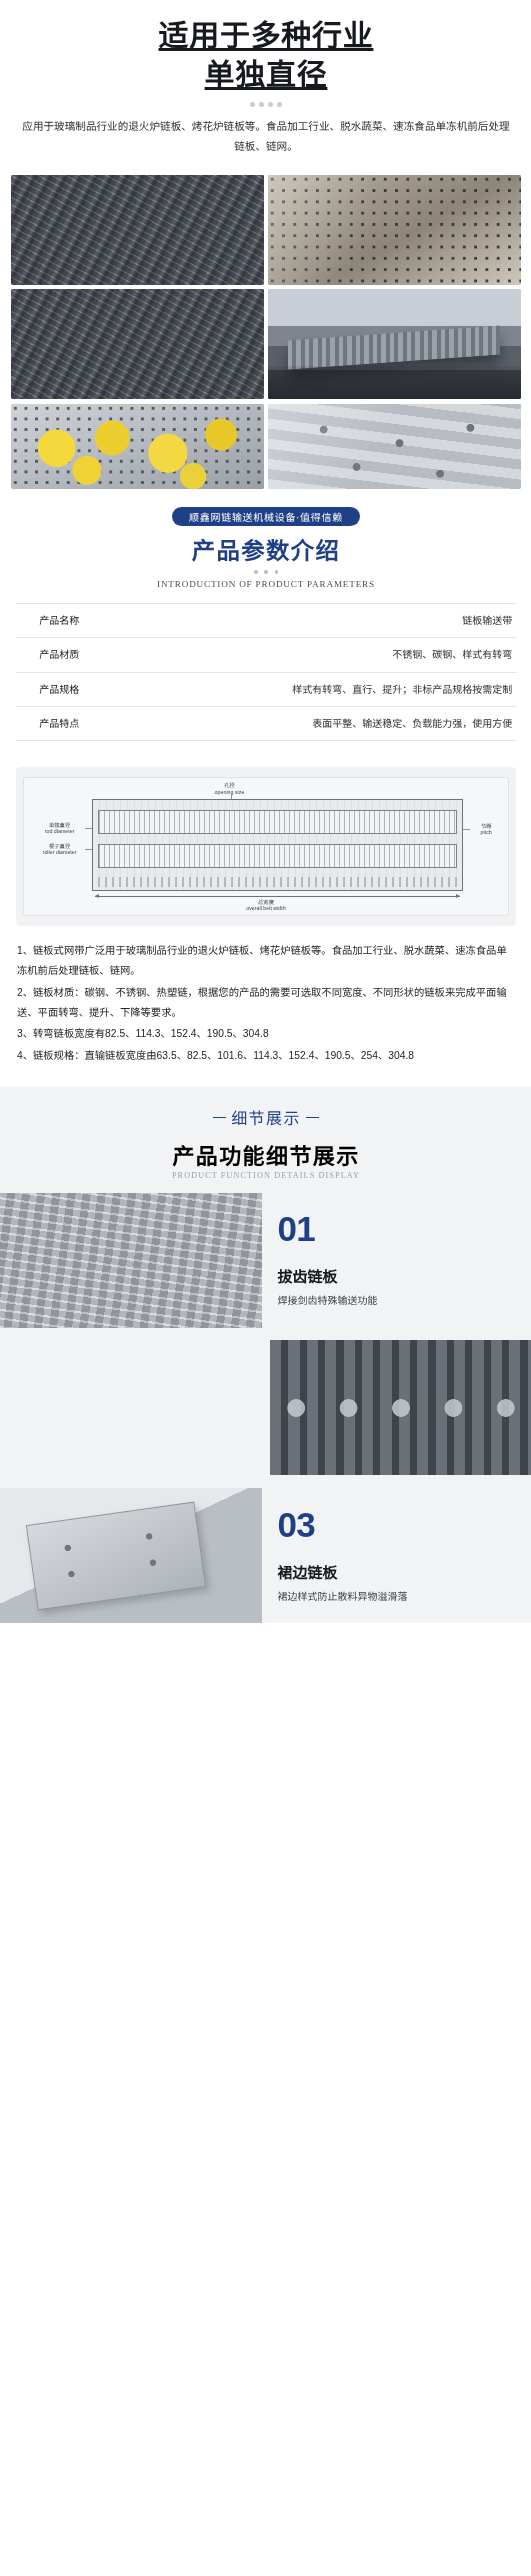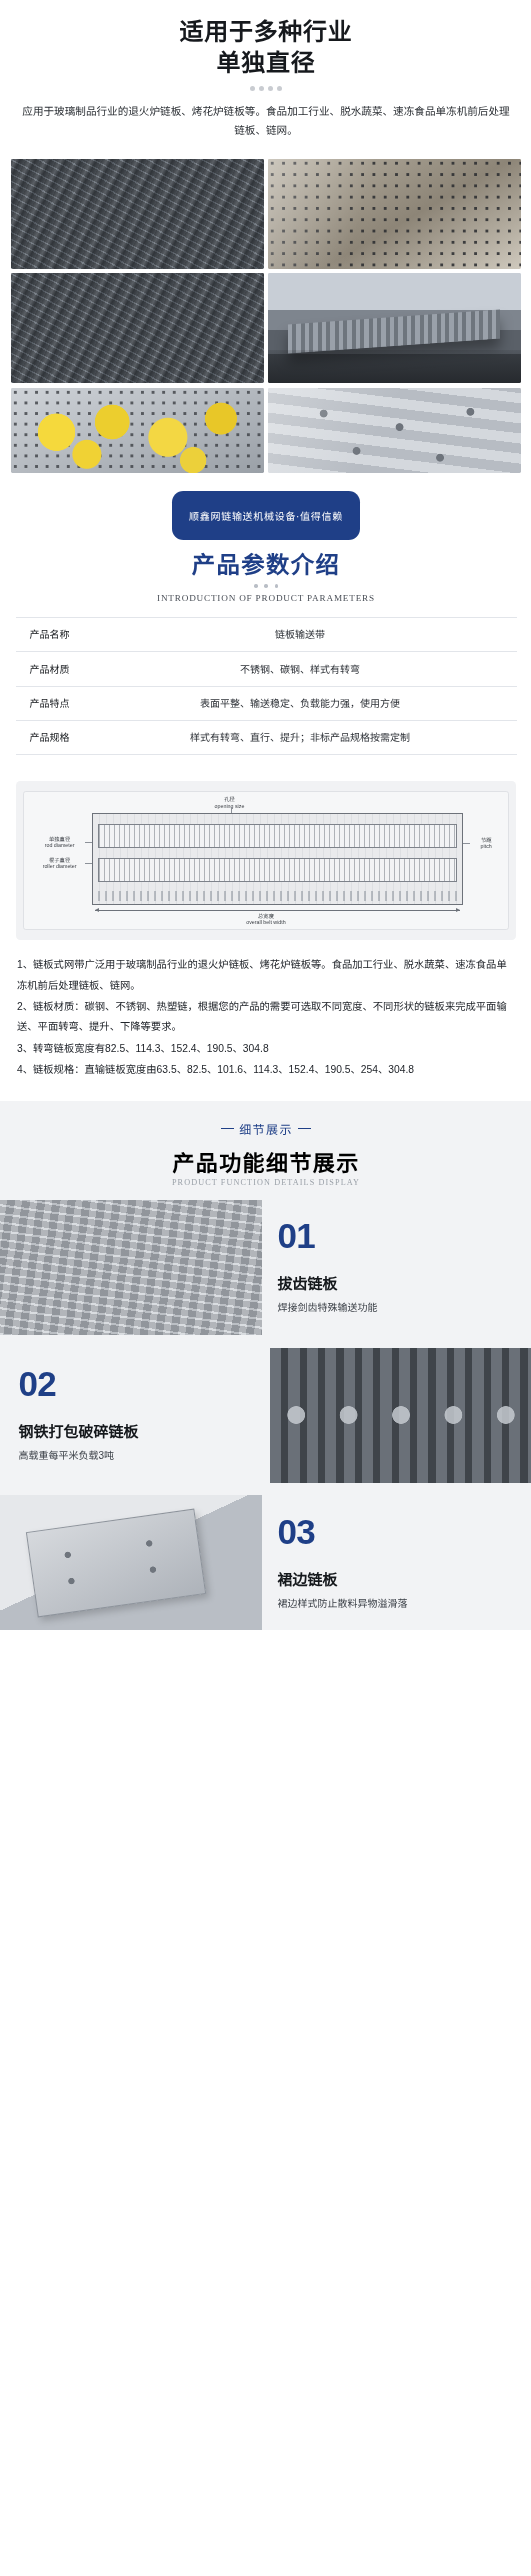--- a/index.html
+++ b/index.html
@@ -15,25 +15,26 @@
     overflow: hidden;
   }
 
   
   .hero {
     background: #ffffff;
     padding: 15.6px 0 7px 0;
     text-align: center;
   }
   .hero h1 {
-    font-size: 24px;
+    font-size: 30px;
     line-height: 1.32;
     font-weight: bold;
     color: #16191d;
     letter-spacing: 0.7px;
+    text-decoration: underline;
   }
   .hero-dots {
     margin: 7px auto 10px auto;
     width: 33px;
     height: 5.7px;
     display: flex;
     justify-content: space-between;
     align-items: center;
   }
   .hero-dots i {
@@ -144,21 +145,21 @@
     margin-top: 18.4px;
     padding: 0 0 7px 0;
     text-align: center;
   }
   .ribbon {
     display: inline-block;
     background: #1f3f87;
     color: #fff;
     font-size: 10px;
     letter-spacing: 0.7px;
-    padding: 17px 17px;
+    padding: 2px 17px;
     border-radius: 11.3px;
   }
   .params h2 {
     margin-top: 6px;
     font-size: 23.4px;
     font-weight: bold;
     color: #1f3f87;
     letter-spacing: 1.4px;
   }
   .params .sub-dots {
@@ -181,20 +182,21 @@
     width: calc(100% - 31px);
     font-size: 10px;
     color: #23262b;
   }
   .param-table tr { border-bottom: 0.7px solid #e2e5ea; }
   .param-table tr:first-child { border-top: 0.7px solid #e2e5ea; }
   .param-table td {
     padding: 9.2px 4.3px;
     vertical-align: middle;
     line-height: 1.5;
+    text-align: right;
   }
   .param-table td.k {
     width: 68px;
     color: #15181c;
     white-space: nowrap;
   }
   .param-table td.v { color: #2c3036; }
 
   
   .drawing-wrap {
@@ -271,21 +273,21 @@
     padding: 18.4px 0 0 0;
   }
   .details .tag {
     display: block;
     text-align: center;
   }
   .tag-inner {
     display: inline-block;
     position: relative;
     color: #1f3f87;
-    font-size: 12px;
+    font-size: 16px;
     letter-spacing: 1.4px;
     padding: 0 18.4px;
   }
   .tag-inner:before, .tag-inner:after {
     content: "";
     position: absolute;
     top: 50%;
     width: 12.8px; height: 0.7px;
     background: #1f3f87;
   }
@@ -434,26 +436,26 @@
       <tbody>
         <tr>
           <td class="k">产品名称</td>
           <td class="v">链板输送带</td>
         </tr>
         <tr>
           <td class="k">产品材质</td>
           <td class="v">不锈钢、碳钢、样式有转弯</td>
         </tr>
         <tr>
+          <td class="k">产品规格</td>
+          <td class="v">样式有转弯、直行、提升；非标产品规格按需定制</td>
+        </tr>
+        <tr>
           <td class="k">产品特点</td>
           <td class="v">表面平整、输送稳定、负载能力强，使用方便</td>
-        </tr>
-        <tr>
-          <td class="k">产品规格</td>
-          <td class="v">样式有转弯、直行、提升；非标产品规格按需定制</td>
         </tr>
       </tbody>
     </table>
   </section>
 
   <section class="drawing-wrap">
     <div class="drawing">
 
       <div class="dw-label" style="left:191px; top:4.3px;">
         <span>孔径</span><br>
@@ -511,25 +513,20 @@
       <div class="detail-img dimg1"></div>
       <div class="detail-txt">
         <div class="num">01</div>
         <div class="detail-title">拔齿链板</div>
         <div class="detail-desc">焊接剑齿特殊输送功能</div>
       </div>
     </div>
 
     <div class="detail-row reverse">
       <div class="detail-img dimg2"></div>
-      <div class="detail-txt">
-        <div class="num">02</div>
-        <div class="detail-title">钢铁打包破碎链板</div>
-        <div class="detail-desc">高载重每平米负载3吨</div>
-      </div>
     </div>
 
     <div class="detail-row">
       <div class="detail-img dimg3"></div>
       <div class="detail-txt">
         <div class="num">03</div>
         <div class="detail-title">裙边链板</div>
         <div class="detail-desc">裙边样式防止散料异物溢滑落</div>
       </div>
     </div>

